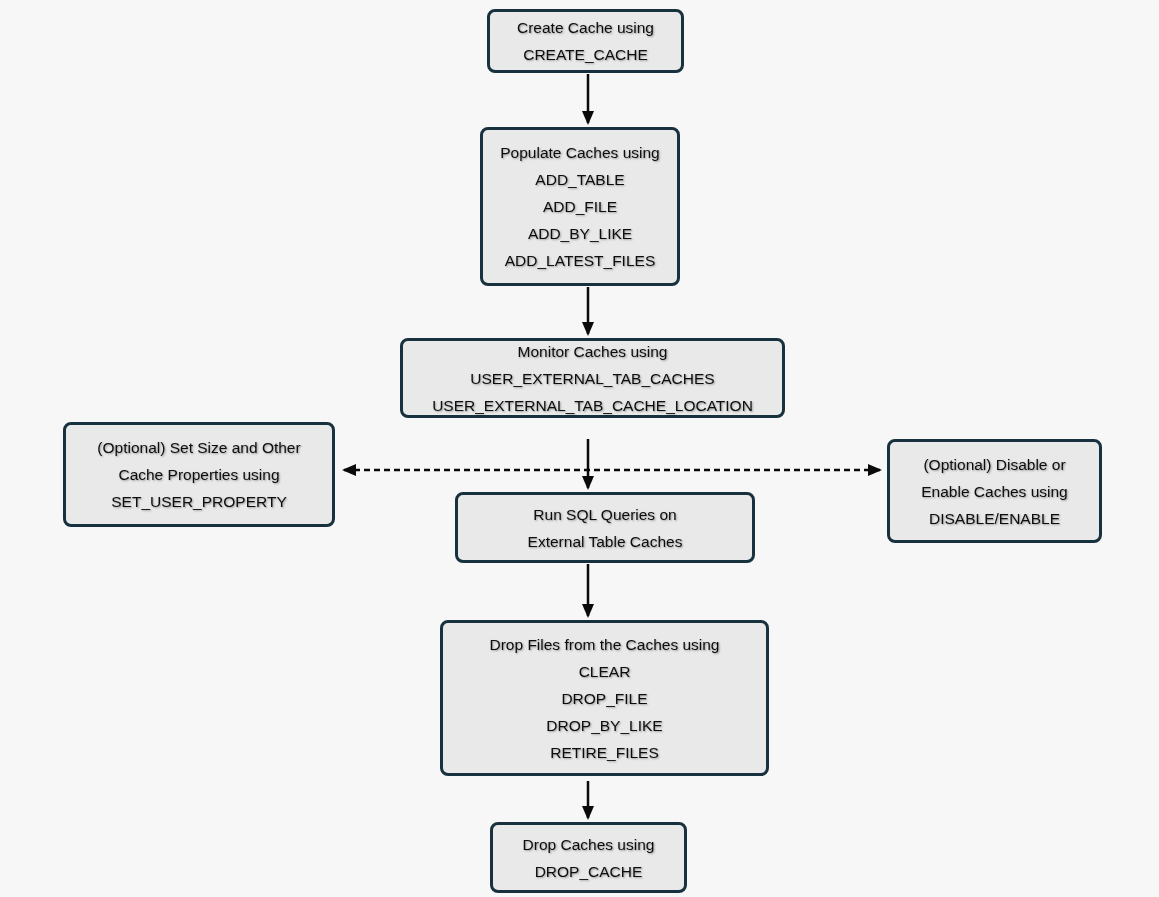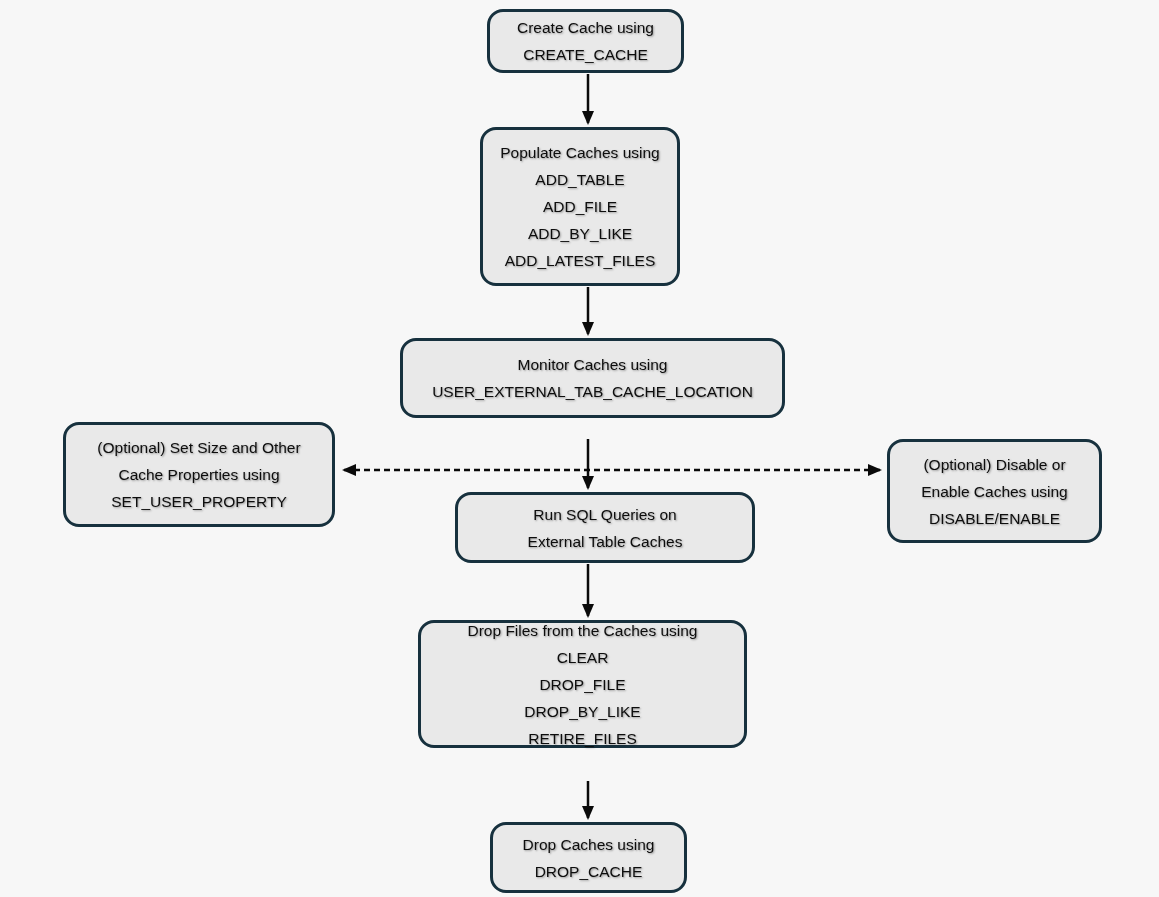--- a/index.html
+++ b/index.html
@@ -13,21 +13,21 @@
     width: 1159px;
     height: 897px;
     background: #f7f7f7;
     overflow: hidden;
   }
   .node {
     position: absolute;
     box-sizing: border-box;
     background: #e9e9e9;
     border: 3px solid #17313e;
-    border-radius: 16px;
+    border-radius: 8px;
     display: flex;
     flex-direction: column;
     justify-content: center;
     align-items: center;
     padding: 4px 8px;
   }
   .node .line {
     font-size: 15.5px;
     line-height: 27px;
     color: #0d0d0d;
@@ -73,41 +73,42 @@
   <div class="node" style="left:480px;top:127px;width:200px;height:159px">
     <div class="line">Populate Caches using</div>
     <div class="line">ADD_TABLE</div>
     <div class="line">ADD_FILE</div>
     <div class="line">ADD_BY_LIKE</div>
     <div class="line">ADD_LATEST_FILES</div>
   </div>
 
   <div class="node" style="left:400px;top:338px;width:385px;height:80px">
     <div class="line">Monitor Caches using</div>
+    <div class="line">USER_EXTERNAL_TAB_CACHES</div>
     <div class="line">USER_EXTERNAL_TAB_CACHE_LOCATION</div>
   </div>
 
   <div class="node" style="left:63px;top:422px;width:272px;height:105px">
     <div class="line">(Optional) Set Size and Other</div>
     <div class="line">Cache Properties using</div>
     <div class="line">SET_USER_PROPERTY</div>
   </div>
 
   <div class="node" style="left:887px;top:439px;width:215px;height:104px">
     <div class="line">(Optional) Disable or</div>
     <div class="line">Enable Caches using</div>
     <div class="line">DISABLE/ENABLE</div>
   </div>
 
   <div class="node" style="left:455px;top:492px;width:300px;height:71px">
     <div class="line">Run SQL Queries on</div>
     <div class="line">External Table Caches</div>
   </div>
 
-  <div class="node" style="left:418px;top:620px;width:329px;height:128px">
+  <div class="node" style="left:440px;top:620px;width:329px;height:156px">
     <div class="line">Drop Files from the Caches using</div>
     <div class="line">CLEAR</div>
     <div class="line">DROP_FILE</div>
     <div class="line">DROP_BY_LIKE</div>
     <div class="line">RETIRE_FILES</div>
   </div>
 
   <div class="node" style="left:490px;top:822px;width:197px;height:71px">
     <div class="line">Drop Caches using</div>
     <div class="line">DROP_CACHE</div>

